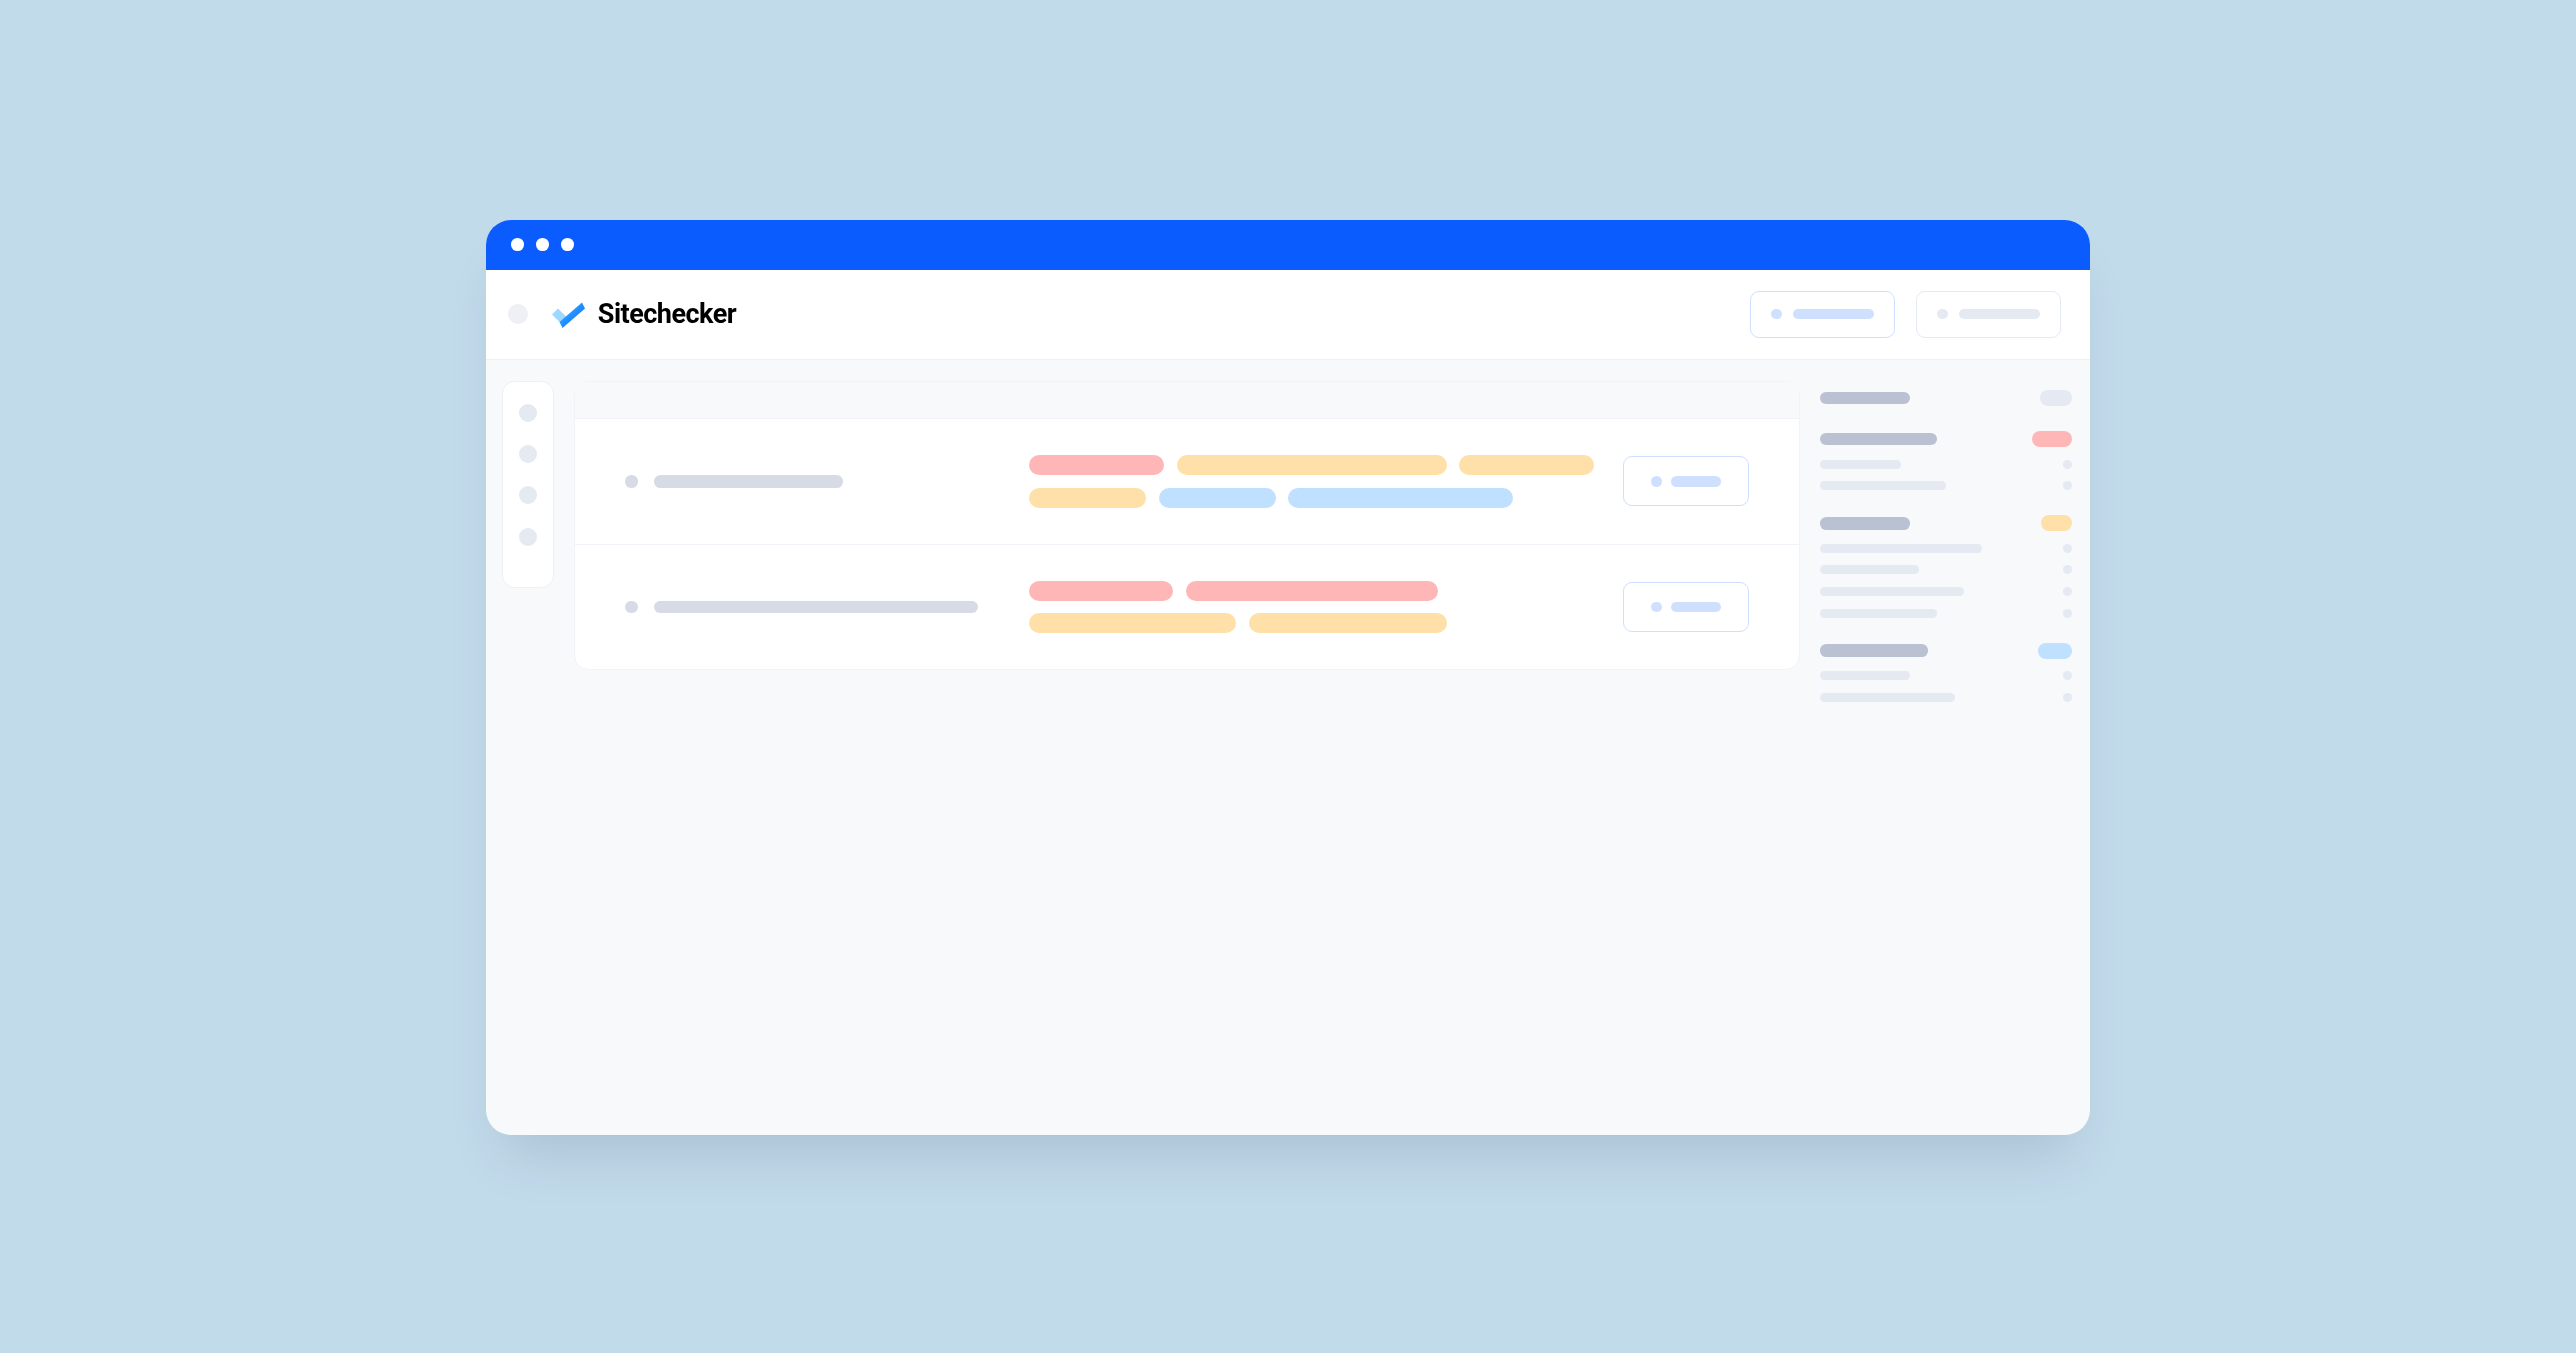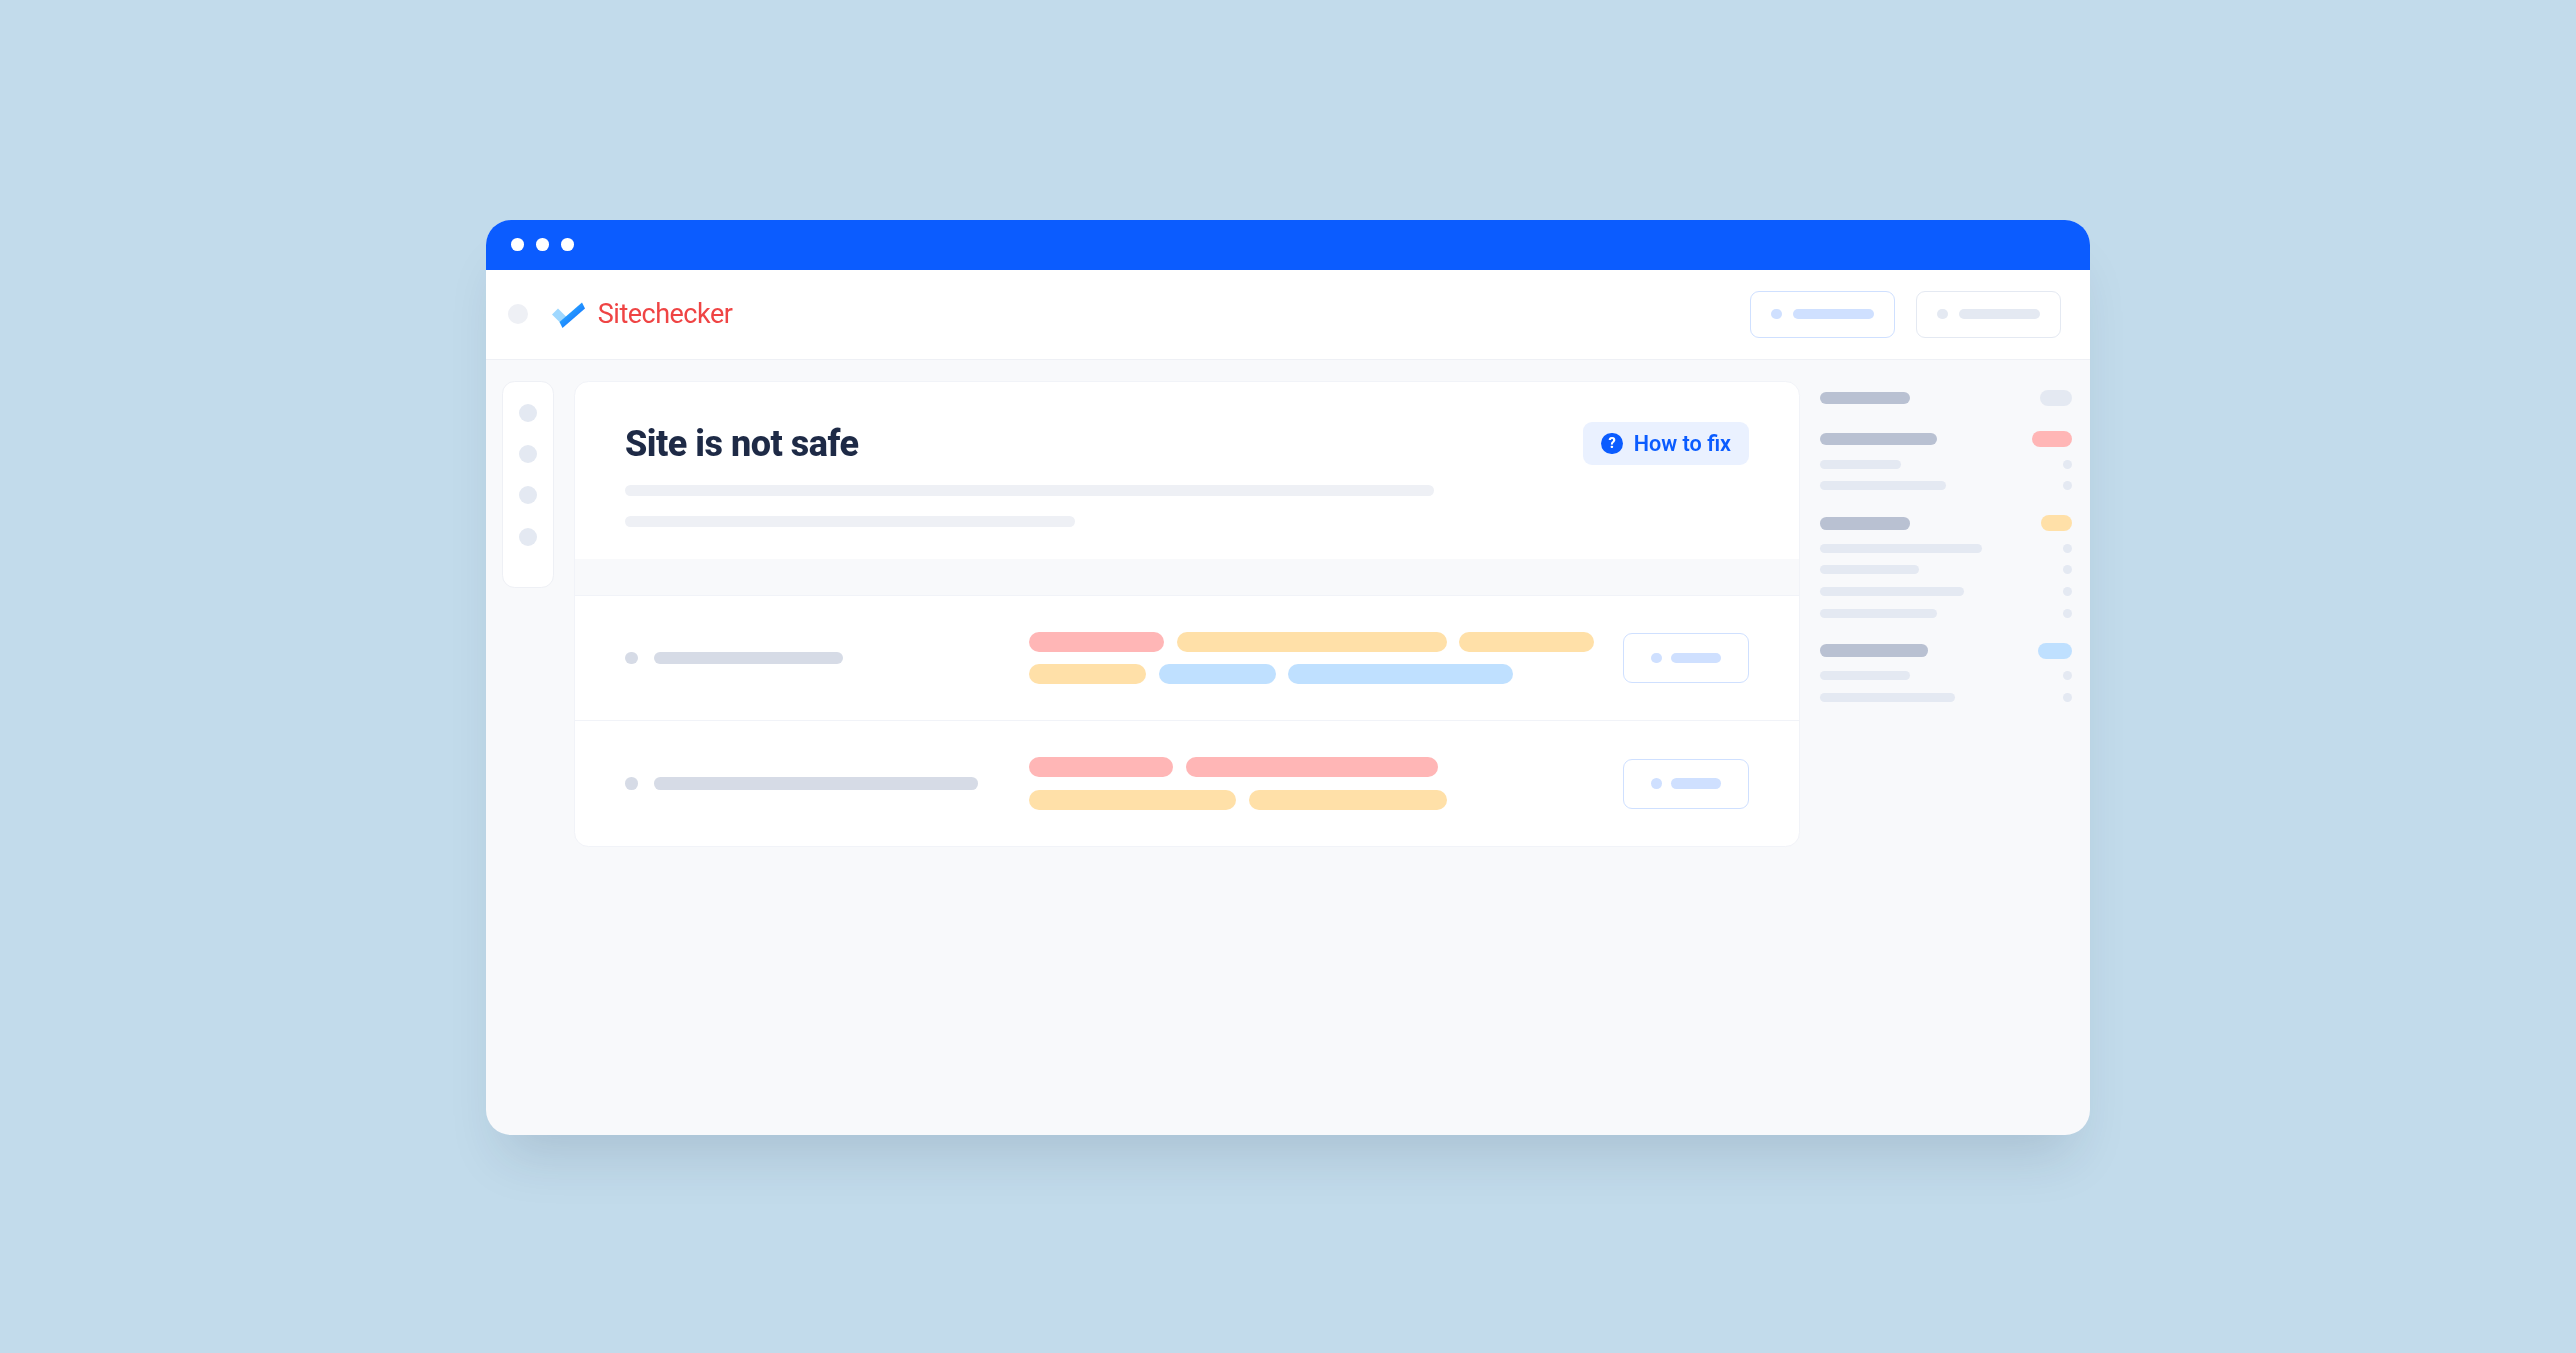--- a/index.html
+++ b/index.html
@@ -42,23 +42,23 @@
     gap: 21.6px;
     border-bottom: 0.9px solid #eef0f5;
   }
   .menu-dot {
     width: 20px; height: 20px; border-radius: 50%;
     background: #eef0f5;
   }
   .logo-wrap { display: flex; align-items: center; gap: 12.6px; }
   .logo-icon { width: 36px; height: 31px; display: block; }
   .logo-text {
-    font-weight: 400;
+    font-weight: 700;
     font-size: 27px;
-    color: #ef4444;
+    color: #000000;
     letter-spacing: -0.5px;
   }
   .header-spacer { flex: 1; }
   .hdr-btn {
     height: 47px;
     border: 1.8px solid #e4e9f2;
     border-radius: 9px;
     display: flex;
     align-items: center;
     padding: 0 20px;
@@ -235,31 +235,20 @@
     <div class="leftnav">
       <div class="nav-dot"></div>
       <div class="nav-dot"></div>
       <div class="nav-dot"></div>
       <div class="nav-dot"></div>
     </div>
 
     <div class="center-col">
       <div class="card">
 
-        <div class="card-head">
-          <div class="title-row">
-            <div class="page-title">Site is not safe</div>
-            <div class="howto-btn">
-              <span class="q">?</span>
-              <span>How to fix</span>
-            </div>
-          </div>
-          <div class="desc-line" style="width:72%;"></div>
-          <div class="desc-line" style="width:40%;"></div>
-        </div>
 
         <div class="rows-sep"></div>
 
         <div class="issue-row">
           <div class="issue-left">
             <div class="dot-g"></div>
             <div class="bar-g" style="width:189px;"></div>
           </div>
           <div class="tags">
             <div class="tag red" style="width:135px;"></div>

